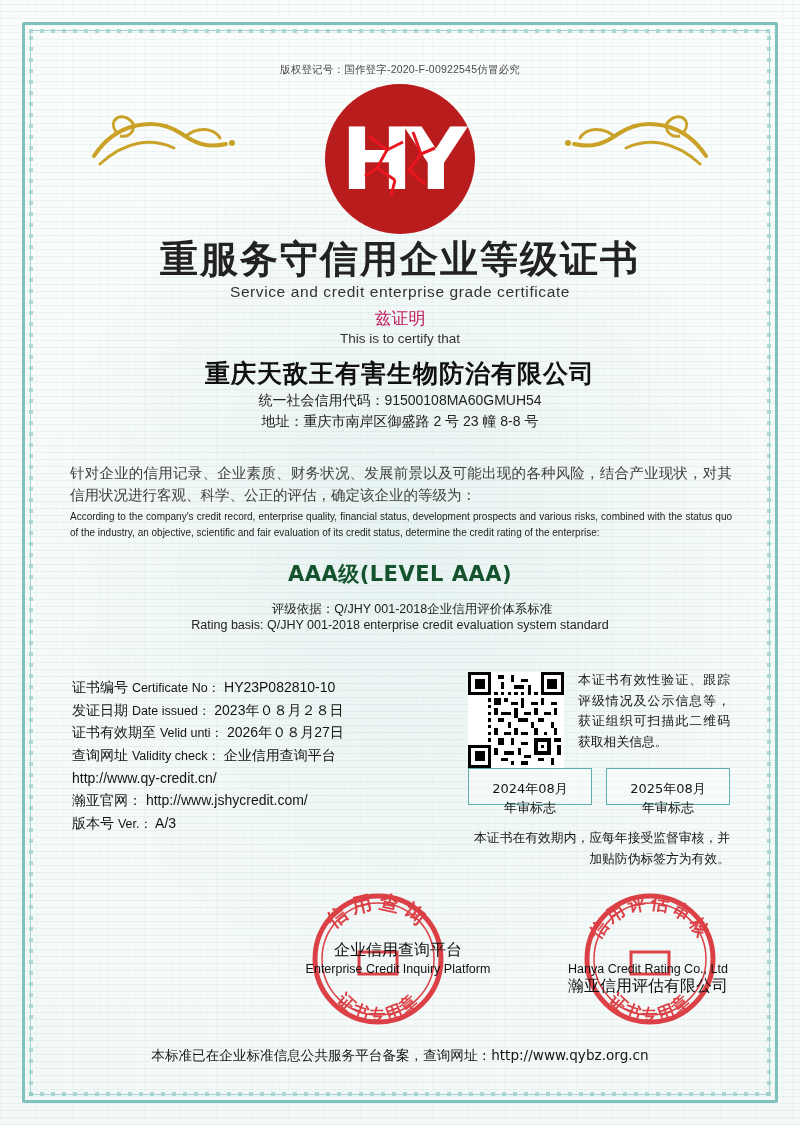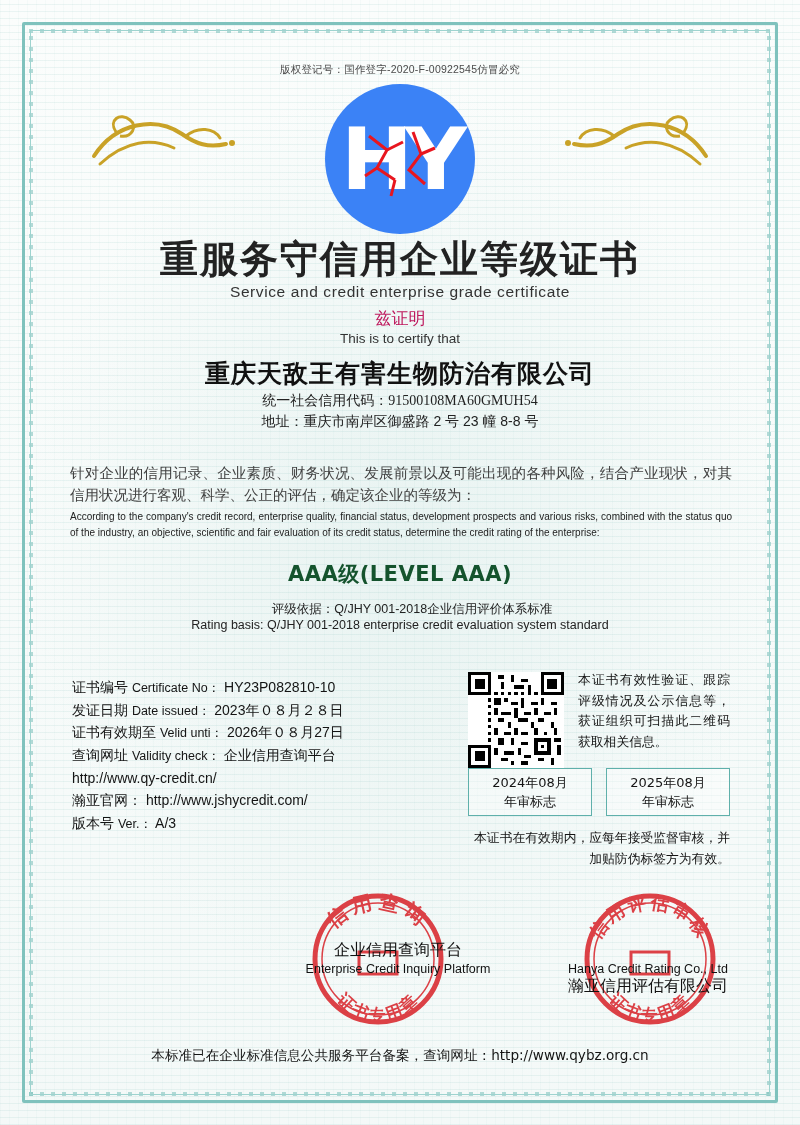--- a/index.html
+++ b/index.html
@@ -61,21 +61,21 @@
   #flourish-right { right: 86px; transform: scaleX(-1); }
 
   
   #logo-wrap {
     position: absolute; top: 84px; left: 50%;
     transform: translateX(-50%);
     width: 150px; height: 150px;
   }
   #logo-circle {
     width: 150px; height: 150px; border-radius: 50%;
-    background: #3b82f6;
+    background: #b91c1c;
     display: flex; align-items: center; justify-content: center;
     position: relative;
   }
   #logo-mark {
     font-size: 86px; font-weight: bold; color: #ffffff;
     font-family: "DejaVu Sans", sans-serif;
     letter-spacing: -8px;
     line-height: 1;
     position: relative;
   }
@@ -107,21 +107,21 @@
   }
 
   #company-name {
     position: absolute; top: 357px; width: 100%; text-align: center;
     font-size: 25px; font-weight: bold; color: #111;
     letter-spacing: 1px;
     font-family: "DejaVu Sans", sans-serif;
   }
   #credit-code {
     position: absolute; top: 392px; width: 100%; text-align: center;
-    font-size: 14px; color: #222; font-family: Liberation Serif, serif;
+    font-size: 14px; color: #222;
   }
   #address {
     position: absolute; top: 413px; width: 100%; text-align: center;
     font-size: 14px; color: #222;
   }
 
   #para-cn {
     position: absolute; top: 463px; left: 70px; right: 68px;
     font-size: 14.5px; color: #404040; line-height: 1.55;
     text-align: justify;
@@ -167,25 +167,25 @@
   #qr-note {
     position: absolute; top: 670px; left: 578px; width: 152px;
     font-size: 12.8px; color: #141414; line-height: 1.62;
     text-align: justify;
     font-family: "DejaVu Sans", sans-serif;
   }
 
   
   .review-box {
     position: absolute; top: 768px;
-    width: 124px; height: 48px;
+    width: 124px; height: 37px;
     border: 1px solid #5fb0ab;
     text-align: center;
     font-size: 13px; color: #141414;
-    padding-top: 5px; line-height: 1.45;
+    padding-top: 11px; line-height: 1.45;
     font-family: "DejaVu Sans", sans-serif;
     background: rgba(255,255,255,0.35);
   }
   #review-box-1 { left: 468px; }
   #review-box-2 { left: 606px; }
 
   #review-note {
     position: absolute; top: 828px; left: 468px; width: 262px;
     font-size: 12.8px; color: #141414; line-height: 1.62;
     text-align: right;

